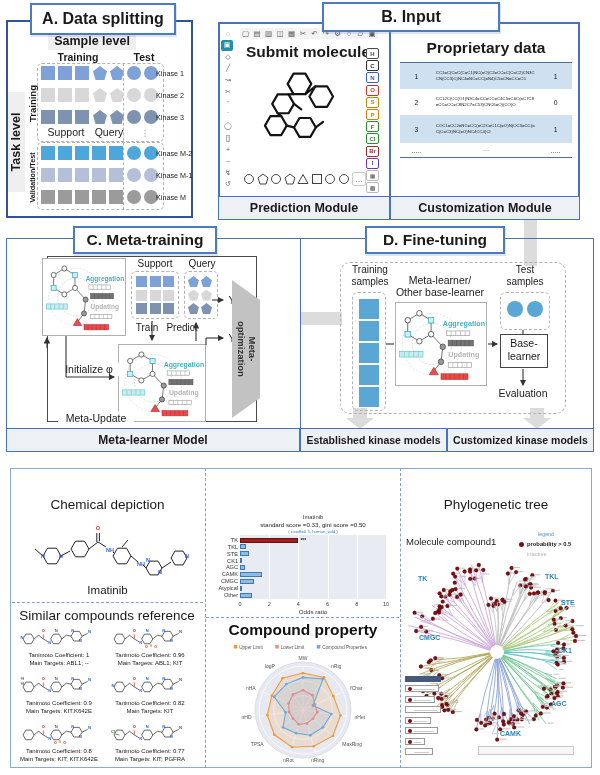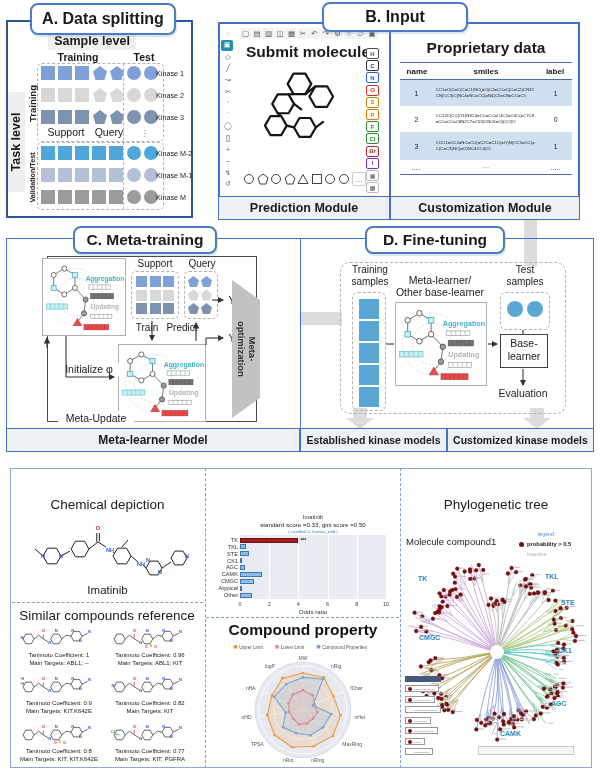--- a/index.html
+++ b/index.html
@@ -1,21 +1,21 @@
 <!DOCTYPE html>
 <html><head>
 <meta charset="utf-8">
 <style>
   html,body{margin:0;padding:0;background:#fff}
   #stage{position:relative;width:600px;height:775px;background:#fff;overflow:hidden;
          font-family:"Liberation Sans",sans-serif;color:#1a1a1a}
   svg{font-family:inherit}
   .box{position:absolute;border:2px solid #4472c4;background:transparent;box-sizing:border-box;z-index:1}
   .titlebox{position:absolute;display:flex;align-items:center;justify-content:center;background:#fff;
-            border:2px solid #4a7bc8;border-radius:8px;font-weight:bold;z-index:4;box-sizing:border-box;
+            border:2px solid #4a7bc8;border-radius:0;font-weight:bold;z-index:4;box-sizing:border-box;
             box-shadow:1px 2px 0 rgba(120,150,200,.25)}
   .lbl{position:absolute;display:flex;align-items:center;justify-content:center;text-align:center;
        box-sizing:border-box;z-index:2;line-height:1.15}
   .lbl-l{justify-content:flex-start;text-align:left}
   .gbar{background:#efefef;font-weight:bold}
   .vwrap{position:absolute;display:flex;align-items:center;justify-content:center;z-index:2}
   .vtext{transform:rotate(-90deg);white-space:nowrap;font-weight:bold}
   .dashedbox{position:absolute;border:1.2px dashed #b3b3b3;border-radius:5px;box-sizing:border-box;z-index:1}
   .bar{position:absolute;background:#edf0f4;border:1px solid #4472c4;display:flex;align-items:center;
        justify-content:center;font-weight:bold;box-sizing:border-box;z-index:2}
@@ -44,21 +44,21 @@
       <span class="vtext" style="font-size:7.2px">Validation/Test</span>
     </div>
   <div class="dashedbox" style="left:37px;top:63px;width:127px;height:79px"></div>
   <div class="dashedbox" style="left:37px;top:142px;width:127px;height:68px"></div>
   <div style="position:absolute;left:123px;top:63px;height:147px;border-left:1px dashed #b3b3b3;z-index:1"></div>
   <div class="lbl" style="left:40px;top:126px;width:52px;height:13px;font-size:10.5px">Support</div>
   <div class="lbl" style="left:90px;top:126px;width:38px;height:13px;font-size:10.5px">Query</div>
   <div class="lbl" style="left:138px;top:127px;width:14px;height:14px;font-size:8px;color:#777">⋮</div>
 
   <div class="box" style="left:218px;top:22px;width:362px;height:198px"></div>
-  <div class="titlebox" style="left:322px;top:2px;width:146px;height:30px;font-size:16px">B. Input</div>
+  <div class="titlebox" style="left:322px;top:2px;width:178px;height:30px;font-size:16px">B. Input</div>
   <div style="position:absolute;left:389px;top:22px;height:198px;border-left:2px solid #4472c4;z-index:1"></div>
   <div class="lbl" style="left:238px;top:43px;width:140px;height:18px;font-size:15.5px;font-weight:bold">Submit molecule</div>
   <div class="bar" style="left:218px;top:196px;width:172px;height:24px;font-size:12.5px">Prediction Module</div>
   <div class="lbl" style="left:398px;top:38px;width:176px;height:20px;font-size:15.5px;font-weight:bold">Proprietary data</div>
   <div class="bar" style="left:390px;top:196px;width:190px;height:24px;font-size:12.5px">Customization Module</div>
 
   <div class="gray" style="left:524px;top:220px;width:13px;height:46px"></div>
   <div class="gray" style="left:301px;top:312px;width:41px;height:13px"></div>
   <div class="box" style="left:6px;top:238px;width:588px;height:214px;border-width:1.5px"></div>
   <div style="position:absolute;left:300px;top:238px;height:214px;border-left:1.5px solid #4472c4;z-index:1"></div>
@@ -424,25 +424,20 @@
       <polygon points="46.0,70.0 40.0,59.6 28.0,59.6 22.0,70.0 28.0,80.4 40.0,80.4" fill="none" stroke="#141414" stroke-width="2.4" stroke-linejoin="round"></polygon>
       <polygon points="78.0,72.0 72.0,61.6 60.0,61.6 54.0,72.0 60.0,82.4 72.0,82.4" fill="none" stroke="#141414" stroke-width="2.4" stroke-linejoin="round"></polygon>
       <line x1="66.5" y1="35.3" x2="77.5" y2="26.7" stroke="#141414" stroke-width="2.4" stroke-linecap="round"></line>
       <line x1="53.5" y1="35.3" x2="48" y2="35.6" stroke="#141414" stroke-width="2.4" stroke-linecap="round"></line>
       <line x1="36" y1="56.4" x2="40" y2="59.6" stroke="#141414" stroke-width="2.4" stroke-linecap="round"></line>
       <line x1="46" y1="70" x2="54" y2="72" stroke="#141414" stroke-width="2.4" stroke-linecap="round"></line>
       <line x1="54" y1="46" x2="62" y2="52" stroke="#141414" stroke-width="2.4" stroke-linecap="round"></line>
       <line x1="78" y1="72" x2="86" y2="66" stroke="#141414" stroke-width="2.4" stroke-linecap="round"></line>
     </svg>
     <div style="position: absolute; box-sizing: border-box; left: 400px; top: 62px; width: 172px; border-top: 1.5px solid rgb(74, 111, 174); border-bottom: 1.5px solid rgb(74, 111, 174); z-index: 2;">
-      <div style="display: flex; height: 16px; border-bottom: 1px solid rgb(74, 111, 174);">
-        <div style="width: 34px; font-size: 8px; font-weight: bold; display: flex; align-items: center; justify-content: center;">name</div>
-        <div style="width: 104px; font-size: 8px; font-weight: bold; display: flex; align-items: center; justify-content: center;">smiles</div>
-        <div style="width: 34px; font-size: 8px; font-weight: bold; display: flex; align-items: center; justify-content: center;">label</div>
-      </div>
       <div style="display: flex; height: 26px; background: rgb(207, 224, 240);">
         <div style="width: 34px; display: flex; align-items: center; justify-content: center; font-size: 6.8px;">1</div>
         <div style="width: 104px; display: flex; align-items: center; justify-content: center; font-size: 4.3px; line-height: 1.35; word-break: break-all; padding: 1px 3px; text-align: left;">CC1=C(C=C(C=C1)NC(=O)C2=CC=C(C=C2)CN3CCN(CC3)C)NC4=NC=CC(=N4)C5=CN=CC=C5</div>
         <div style="width: 34px; display: flex; align-items: center; justify-content: center; font-size: 6.8px;">1</div>
       </div>
       <div style="display: flex; height: 26px; background: rgb(255, 255, 255);">
         <div style="width: 34px; display: flex; align-items: center; justify-content: center; font-size: 6.8px;">2</div>
         <div style="width: 104px; display: flex; align-items: center; justify-content: center; font-size: 4.3px; line-height: 1.35; word-break: break-all; padding: 1px 3px; text-align: left;">CC12C(CC(O1)N3C4=CC=CC=C4C5=C6C(=C7C8=CC=CC=C8N2C7=C53)CNC6=O)(CO)O</div>
         <div style="width: 34px; display: flex; align-items: center; justify-content: center; font-size: 6.8px;">0</div>
       </div>

